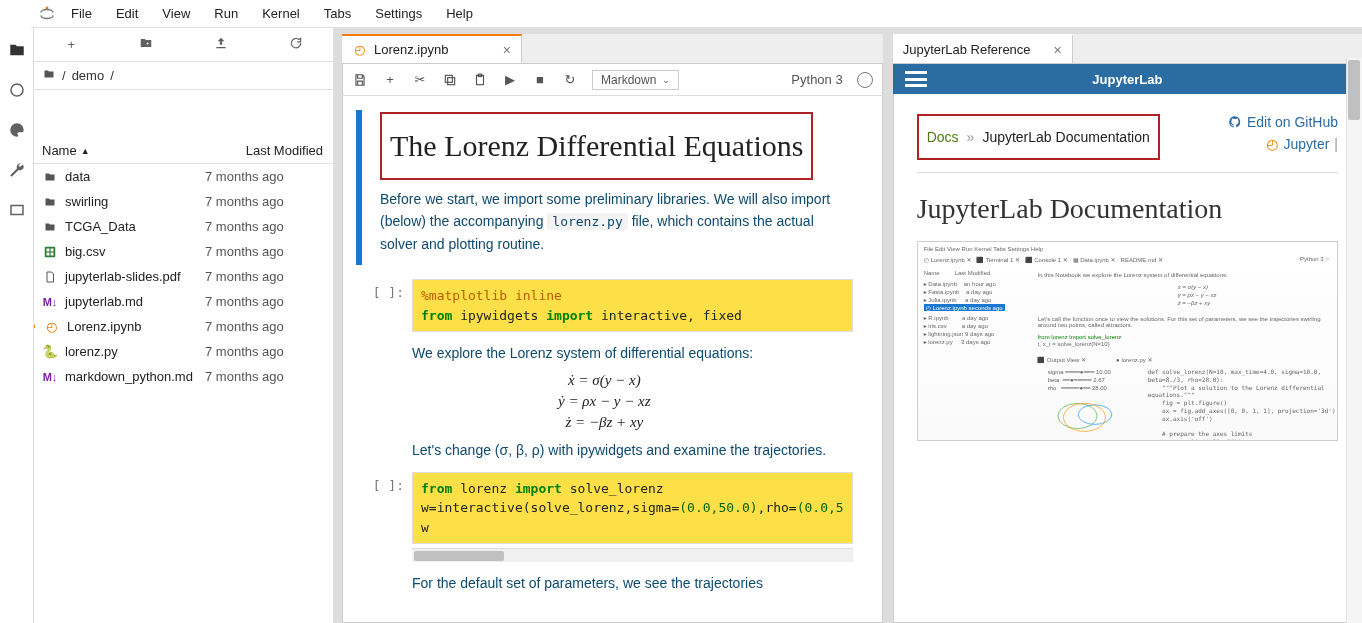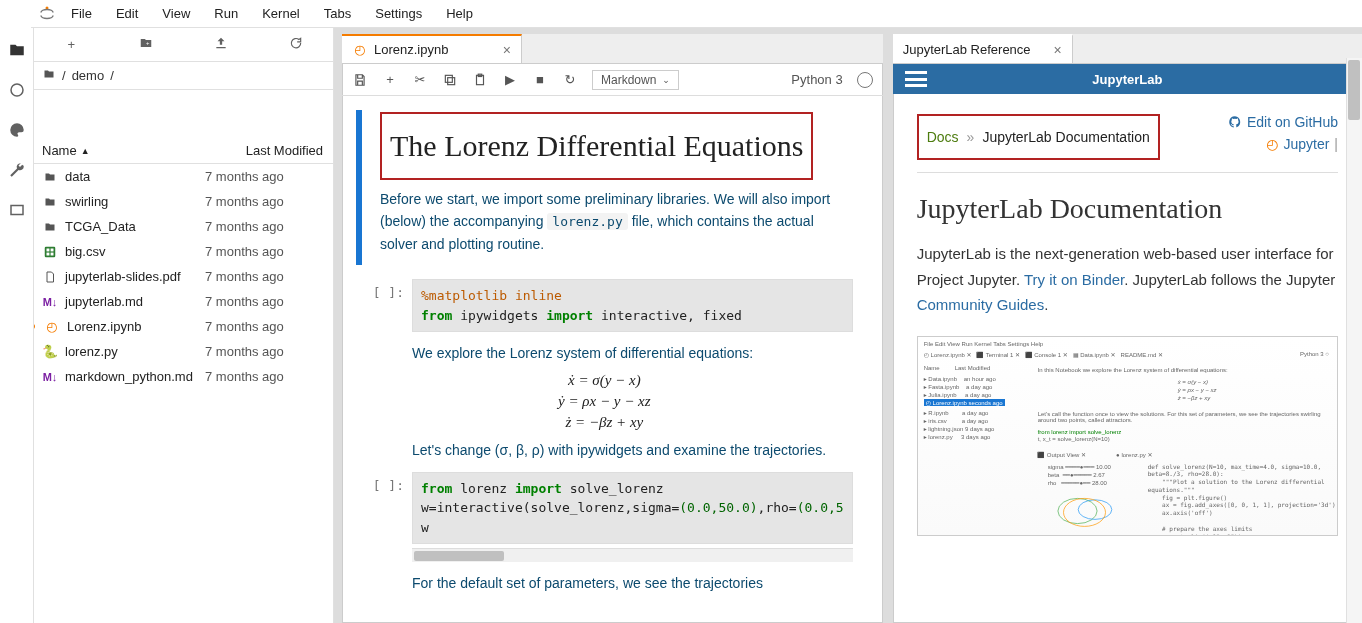--- a/index.html
+++ b/index.html
@@ -54,21 +54,21 @@
 
 .md-cell { border-left:6px solid #1976d2; padding: 2px 0 2px 18px; margin-bottom:14px;}
 .md-h1 { font-family: Georgia, serif; font-weight:300; font-size:30px; line-height:1.25; color:#222; }
 .md-p { font-size:14px; line-height:1.6; color:#0c4a6e; margin:8px 0;}
 .md-code-inline { font-family: Consolas, monospace; background:#f3f3f3; padding:1px 5px; border-radius:3px; font-size:13px;}
 
 .highlight-box { border: 2px solid #b22222; padding: 13px 8px; display:inline-block; margin-bottom:0;}
 
 .code-cell { display:flex; margin:10px 0; }
 .prompt { width:56px; font-family: Consolas, monospace; font-size:13px; color:#777; text-align:right; padding: 6px 8px 0 0; flex-shrink:0;}
-.code-box { flex:1; border:1px solid #ddd; background:#e5e5e5; padding:6px 8px; font-family: Consolas, monospace; font-size:13px; line-height:1.5; white-space:pre; overflow-x:auto;}
+.code-box { flex:1; border:1px solid #ddd; background:#fde047; padding:6px 8px; font-family: Consolas, monospace; font-size:13px; line-height:1.5; white-space:pre; overflow-x:auto;}
 .kw-green { color:#008000; font-weight:bold;}
 .kw-num { color:#006400; }
 .kw-mag { color:#bc5a00; }
 
 .math { font-family: "Cambria Math", Georgia, serif; font-style:italic; text-align:center; font-size:15px; margin:4px 0;}
 
 .docs-body { flex:1; overflow:auto; position:relative;}
 .docs-header-bar { background:#2b6ca3; color:#fff; height:30px; display:flex; align-items:center; padding:0 12px; justify-content:center; position:relative;}
 .hamburger { position:absolute; left:12px; width:22px; height:16px; display:flex; flex-direction:column; justify-content:space-between; cursor:pointer;}
 .hamburger div { height:3px; background:#fff;}
@@ -383,23 +383,20 @@
           </div>
           <div class="highlight-box" style="border-color:#b22222;">
             <div class="docs-bc" style="margin-bottom:0;">
               <a>Docs</a>
               <span style="color:#999;">»</span>
               <span>JupyterLab Documentation</span>
             </div>
           </div>
           <hr class="docs-hr">
           <h1 class="docs-h1">JupyterLab Documentation</h1>
-          <p class="docs-p">
-            <span>JupyterLab is the next-generation web-based user interface for Project Jupyter. </span><a>Try it on Binder</a><span>. JupyterLab follows the Jupyter </span><a>Community Guides</a><span>.</span>
-          </p>
           <div class="docs-shot">
             <div class="mini" style="top:4px; left:6px;">File Edit View Run Kernel Tabs Settings Help</div>
             <div class="mini" style="top:14px; left:6px;">◴ Lorenz.ipynb ✕ &nbsp; ⬛ Terminal 1 ✕ &nbsp; ⬛ Console 1 ✕ &nbsp; ▦ Data.ipynb ✕ &nbsp; README.md ✕</div>
             <div class="mini" style="top:14px; right:8px;">Python 3 ○</div>
             <div class="mini" style="top:30px; left:120px;">In this Notebook we explore the Lorenz system of differential equations:</div>
             <div class="mini" style="top:28px; left:6px;">Name &nbsp;&nbsp;&nbsp;&nbsp;&nbsp;&nbsp;&nbsp; Last Modified</div>
             <div class="mini" style="top:38px; left:6px;">▸ Data.ipynb &nbsp;&nbsp; an hour ago</div>
             <div class="mini" style="top:46px; left:6px;">▸ Fasta.ipynb &nbsp;&nbsp; a day ago</div>
             <div class="mini" style="top:54px; left:6px;">▸ Julia.ipynb &nbsp;&nbsp;&nbsp; a day ago</div>
             <div class="mini" style="top:62px; left:6px; background:#1976d2; color:#fff; padding:0 2px;">◴ Lorenz.ipynb seconds ago</div>

